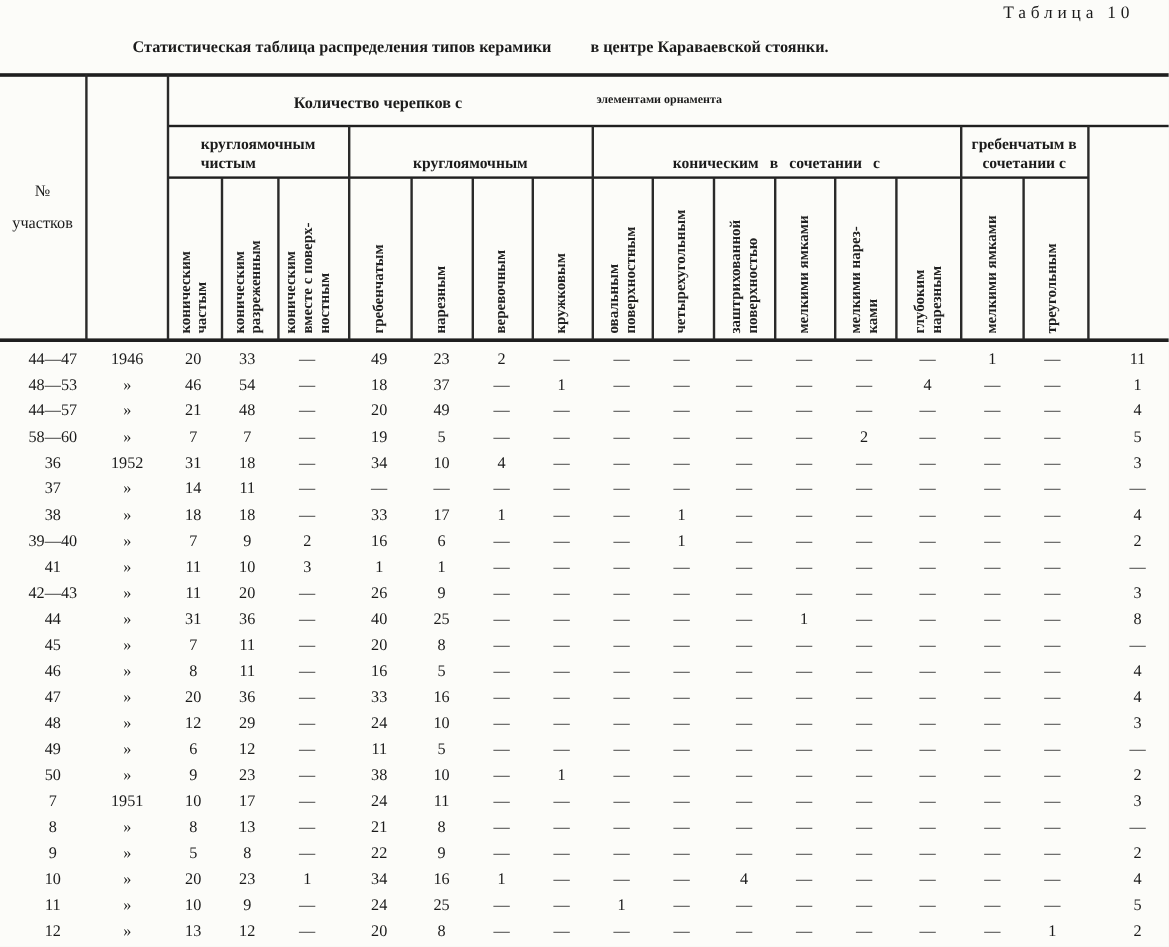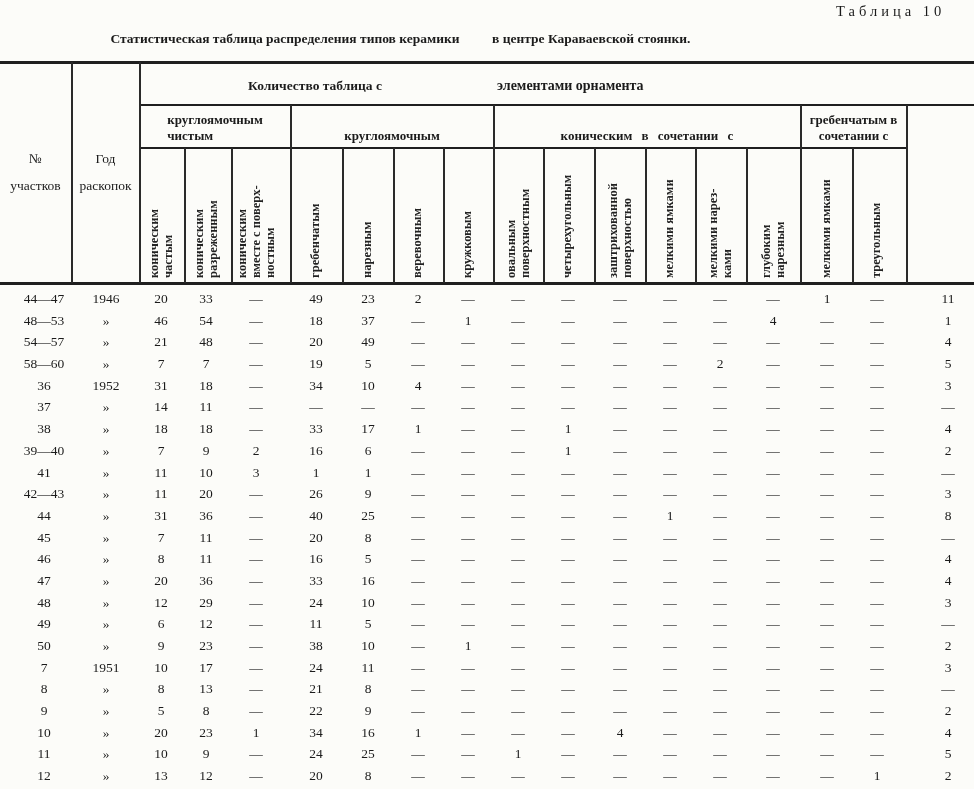--- a/index.html
+++ b/index.html
@@ -18,21 +18,21 @@
   
   .hline{position:absolute;background:#1f1f1f;}
   
   .vline{position:absolute;background:#2a2a2a;width:1.5px;}
   
   #table-no{top:3px;left:836px;font-size:14.5px;letter-spacing:4px;}
   #caption-1{top:31px;left:70px;width:430px;text-align:center;font-weight:bold;font-size:13.5px;}
   #caption-2{top:31px;left:492px;width:330px;text-align:left;font-weight:bold;font-size:13.5px;}
   
   #span-h1{top:78px;left:140px;width:350px;text-align:center;font-weight:bold;font-size:13.5px;}
-  #span-h2{top:78px;left:497px;width:300px;text-align:left;font-weight:bold;font-size:14px;}
+  #span-h2{top:78px;left:497px;width:300px;text-align:left;font-weight:bold;font-size:10px;}
   
   .stub{display:flex;align-items:center;justify-content:center;font-size:13.5px;line-height:2.0;}
   
   .ghead{display:flex;align-items:flex-end;justify-content:center;font-weight:bold;font-size:13px;line-height:1.25;padding-bottom:4px;box-sizing:border-box;}
   
   .vlabel{
     position:absolute;bottom:511px;height:128px;
     writing-mode:vertical-rl;transform:rotate(180deg);
     font-size:12.5px;font-weight:bold;line-height:14px;
     white-space:pre-line;color:#222;
@@ -73,24 +73,22 @@
   <div class="vline" style="top:148px;left:443px;height:135px;"></div>
   <div class="vline" style="top:148px;left:543px;height:135px;"></div>
   <div class="vline" style="top:148px;left:594px;height:135px;"></div>
   <div class="vline" style="top:148px;left:645px;height:135px;"></div>
   <div class="vline" style="top:148px;left:695px;height:135px;"></div>
   <div class="vline" style="top:148px;left:746px;height:135px;"></div>
   <div class="vline" style="top:148px;left:852px;height:135px;"></div>
 
   <div class="abs stub prelines center" style="top:62px;left:0;width:71px;height:220px;">№
 участков</div>
-  <div class="abs stub prelines center" style="top:62px;left:72px;width:67px;height:220px;">Год
-раскопок</div>
-
-  <div class="abs" id="span-h1">Количество таблица с</div>
+
+  <div class="abs" id="span-h1">Количество черепков с</div>
   <div class="abs" id="span-h2">элементами орнамента</div>
 
   <div class="abs ghead prelines" style="top:105px;left:140px;width:150px;height:43px;">круглоямочным
 чистым</div>
   <div class="abs ghead" style="top:105px;left:291px;width:202px;height:43px;">круглоямочным</div>
   <div class="abs ghead" style="top:105px;left:494px;width:306px;height:43px;word-spacing:6px;">коническим в сочетании с</div>
   <div class="abs ghead prelines center" style="top:105px;left:801px;width:105px;height:43px;">гребенчатым в
 сочетании с</div>
 
   <div class="vlabel" style="left:147px;width:28px;">коническим
@@ -153,21 +151,21 @@
         <div class="tcell" style="left: 540px;">—</div>
         <div class="tcell" style="left: 592px;">—</div>
         <div class="tcell" style="left: 642px;">—</div>
         <div class="tcell" style="left: 692px;">—</div>
         <div class="tcell" style="left: 745px;">4</div>
         <div class="tcell" style="left: 799px;">—</div>
         <div class="tcell" style="left: 849px;">—</div>
         <div class="tcell" style="left: 920px;">1</div>
       </div>
       <div class="trow">
-        <div class="tcell" style="left: 16px;">54—57</div>
+        <div class="tcell" style="left: 16px;">44—57</div>
         <div class="tcell" style="left: 78px;">»</div>
         <div class="tcell" style="left: 133px;">21</div>
         <div class="tcell" style="left: 178px;">48</div>
         <div class="tcell" style="left: 228px;">—</div>
         <div class="tcell" style="left: 288px;">20</div>
         <div class="tcell" style="left: 340px;">49</div>
         <div class="tcell" style="left: 390px;">—</div>
         <div class="tcell" style="left: 440px;">—</div>
         <div class="tcell" style="left: 490px;">—</div>
         <div class="tcell" style="left: 540px;">—</div>

